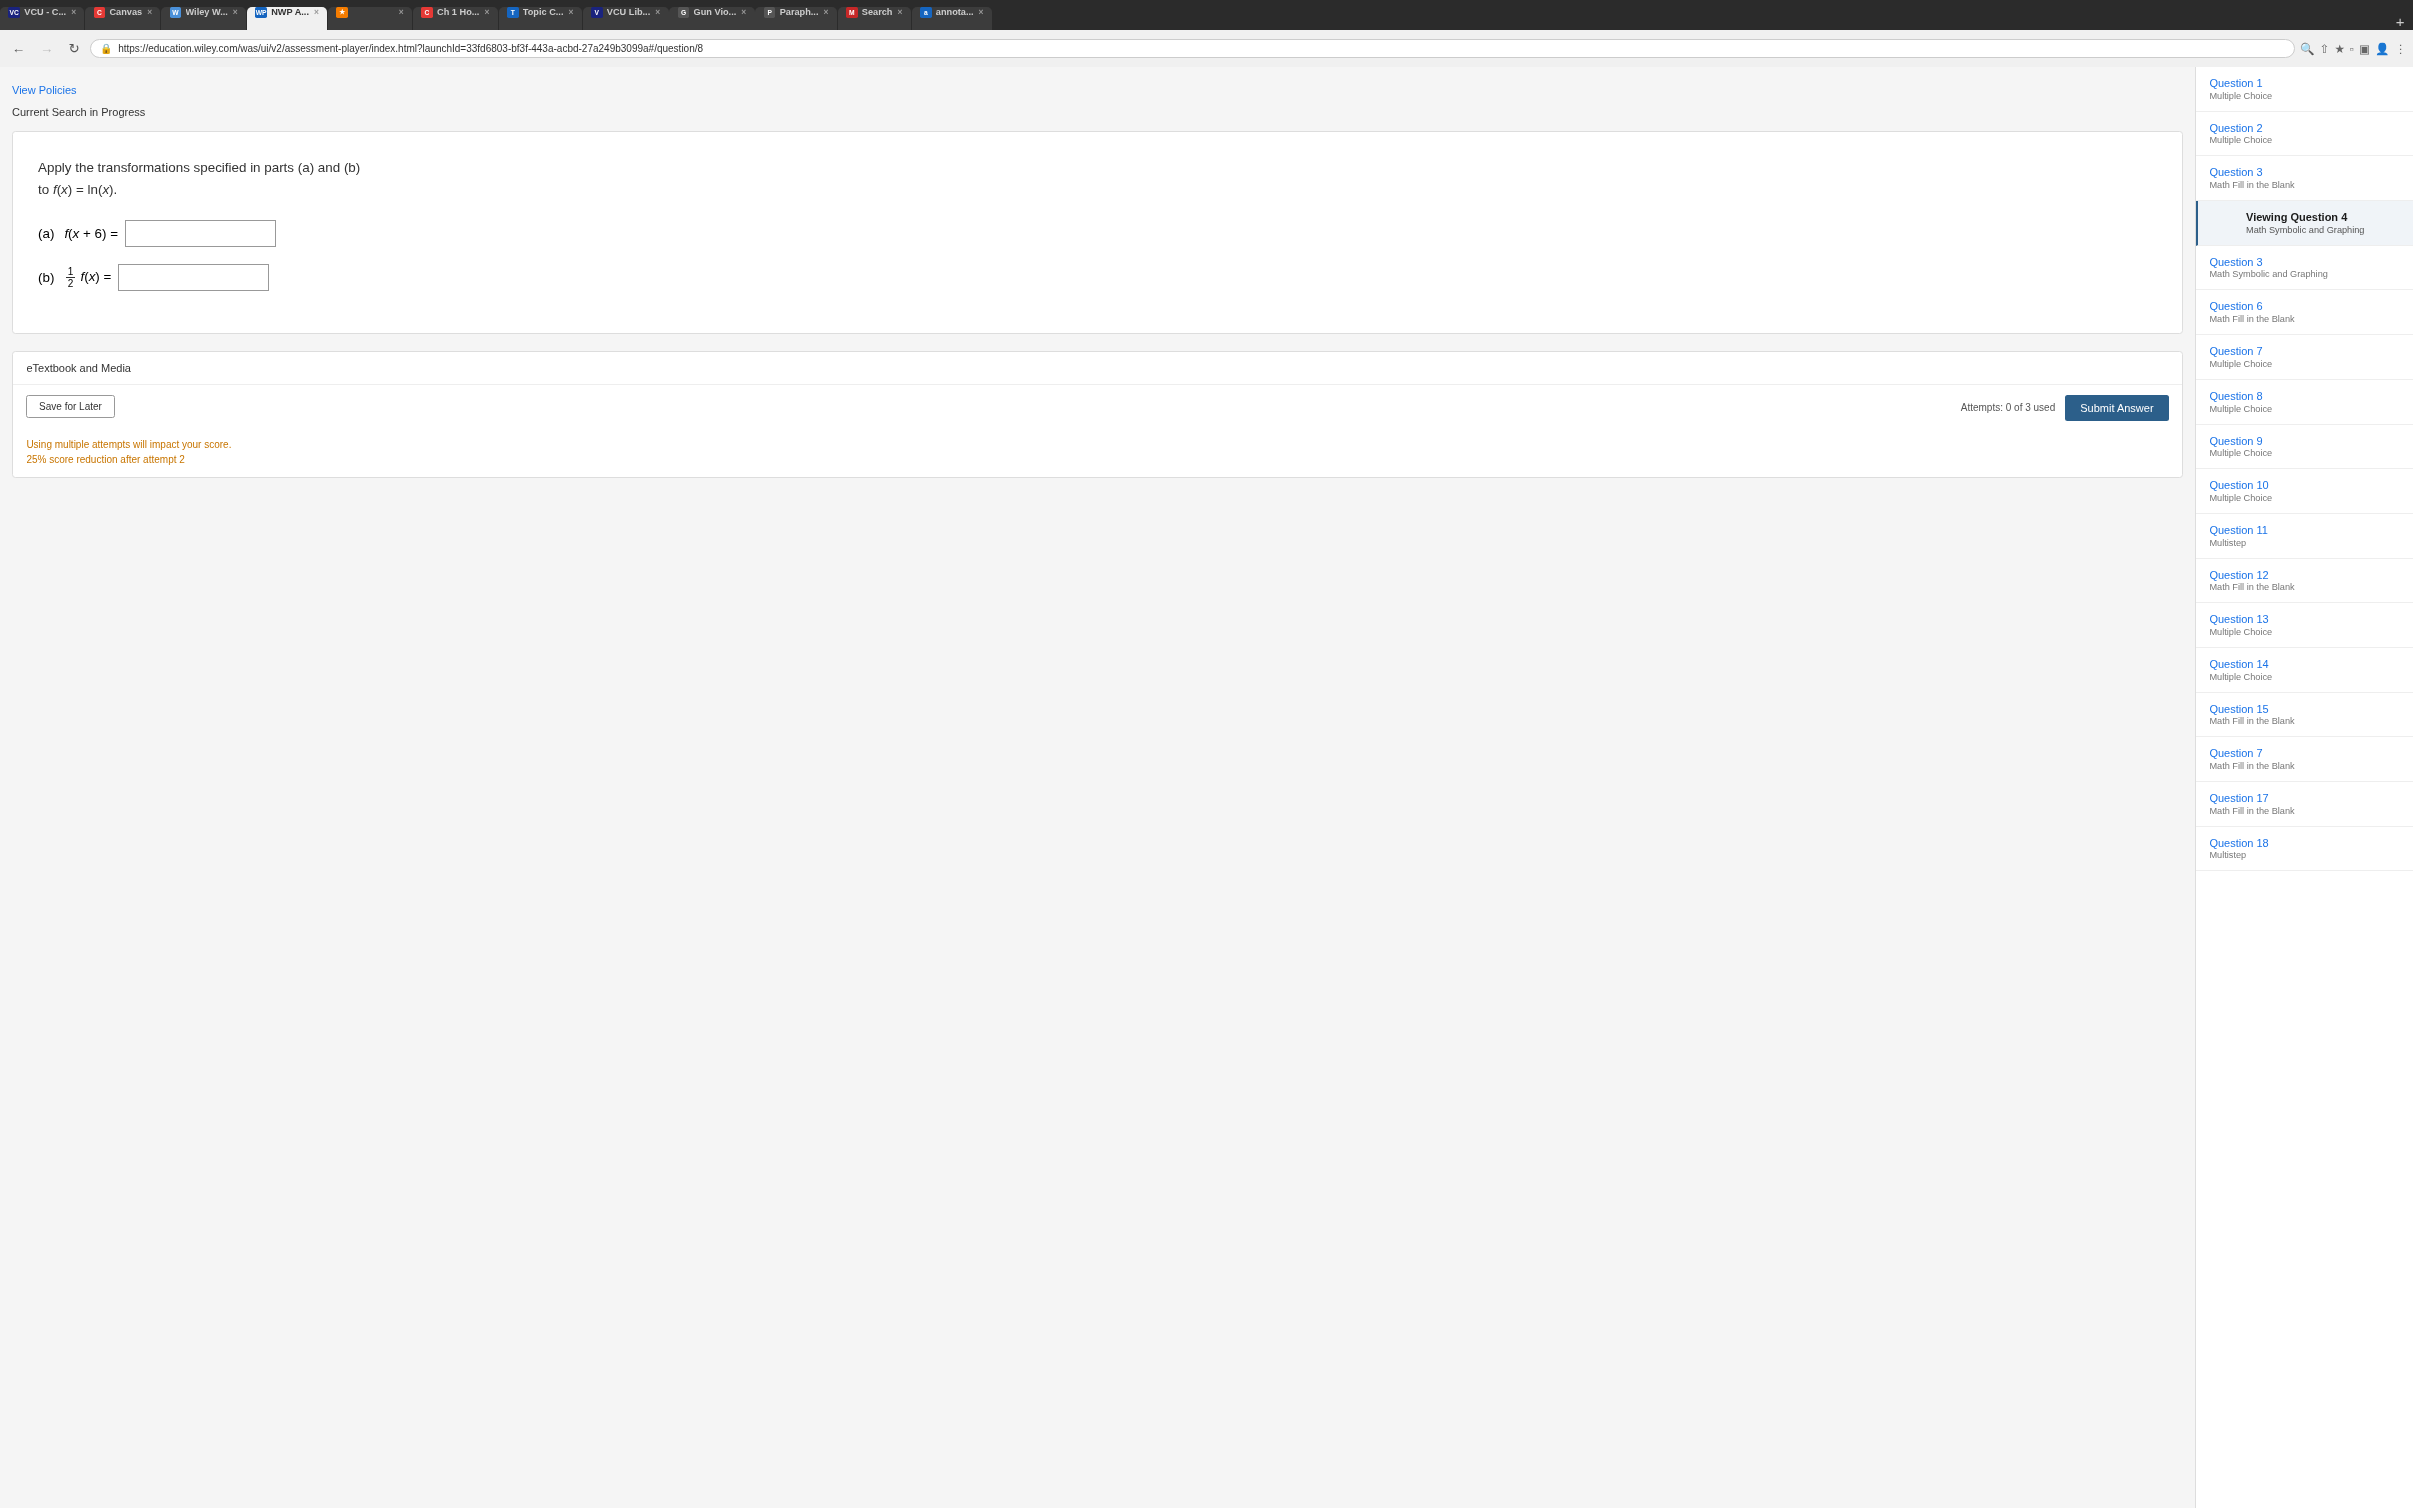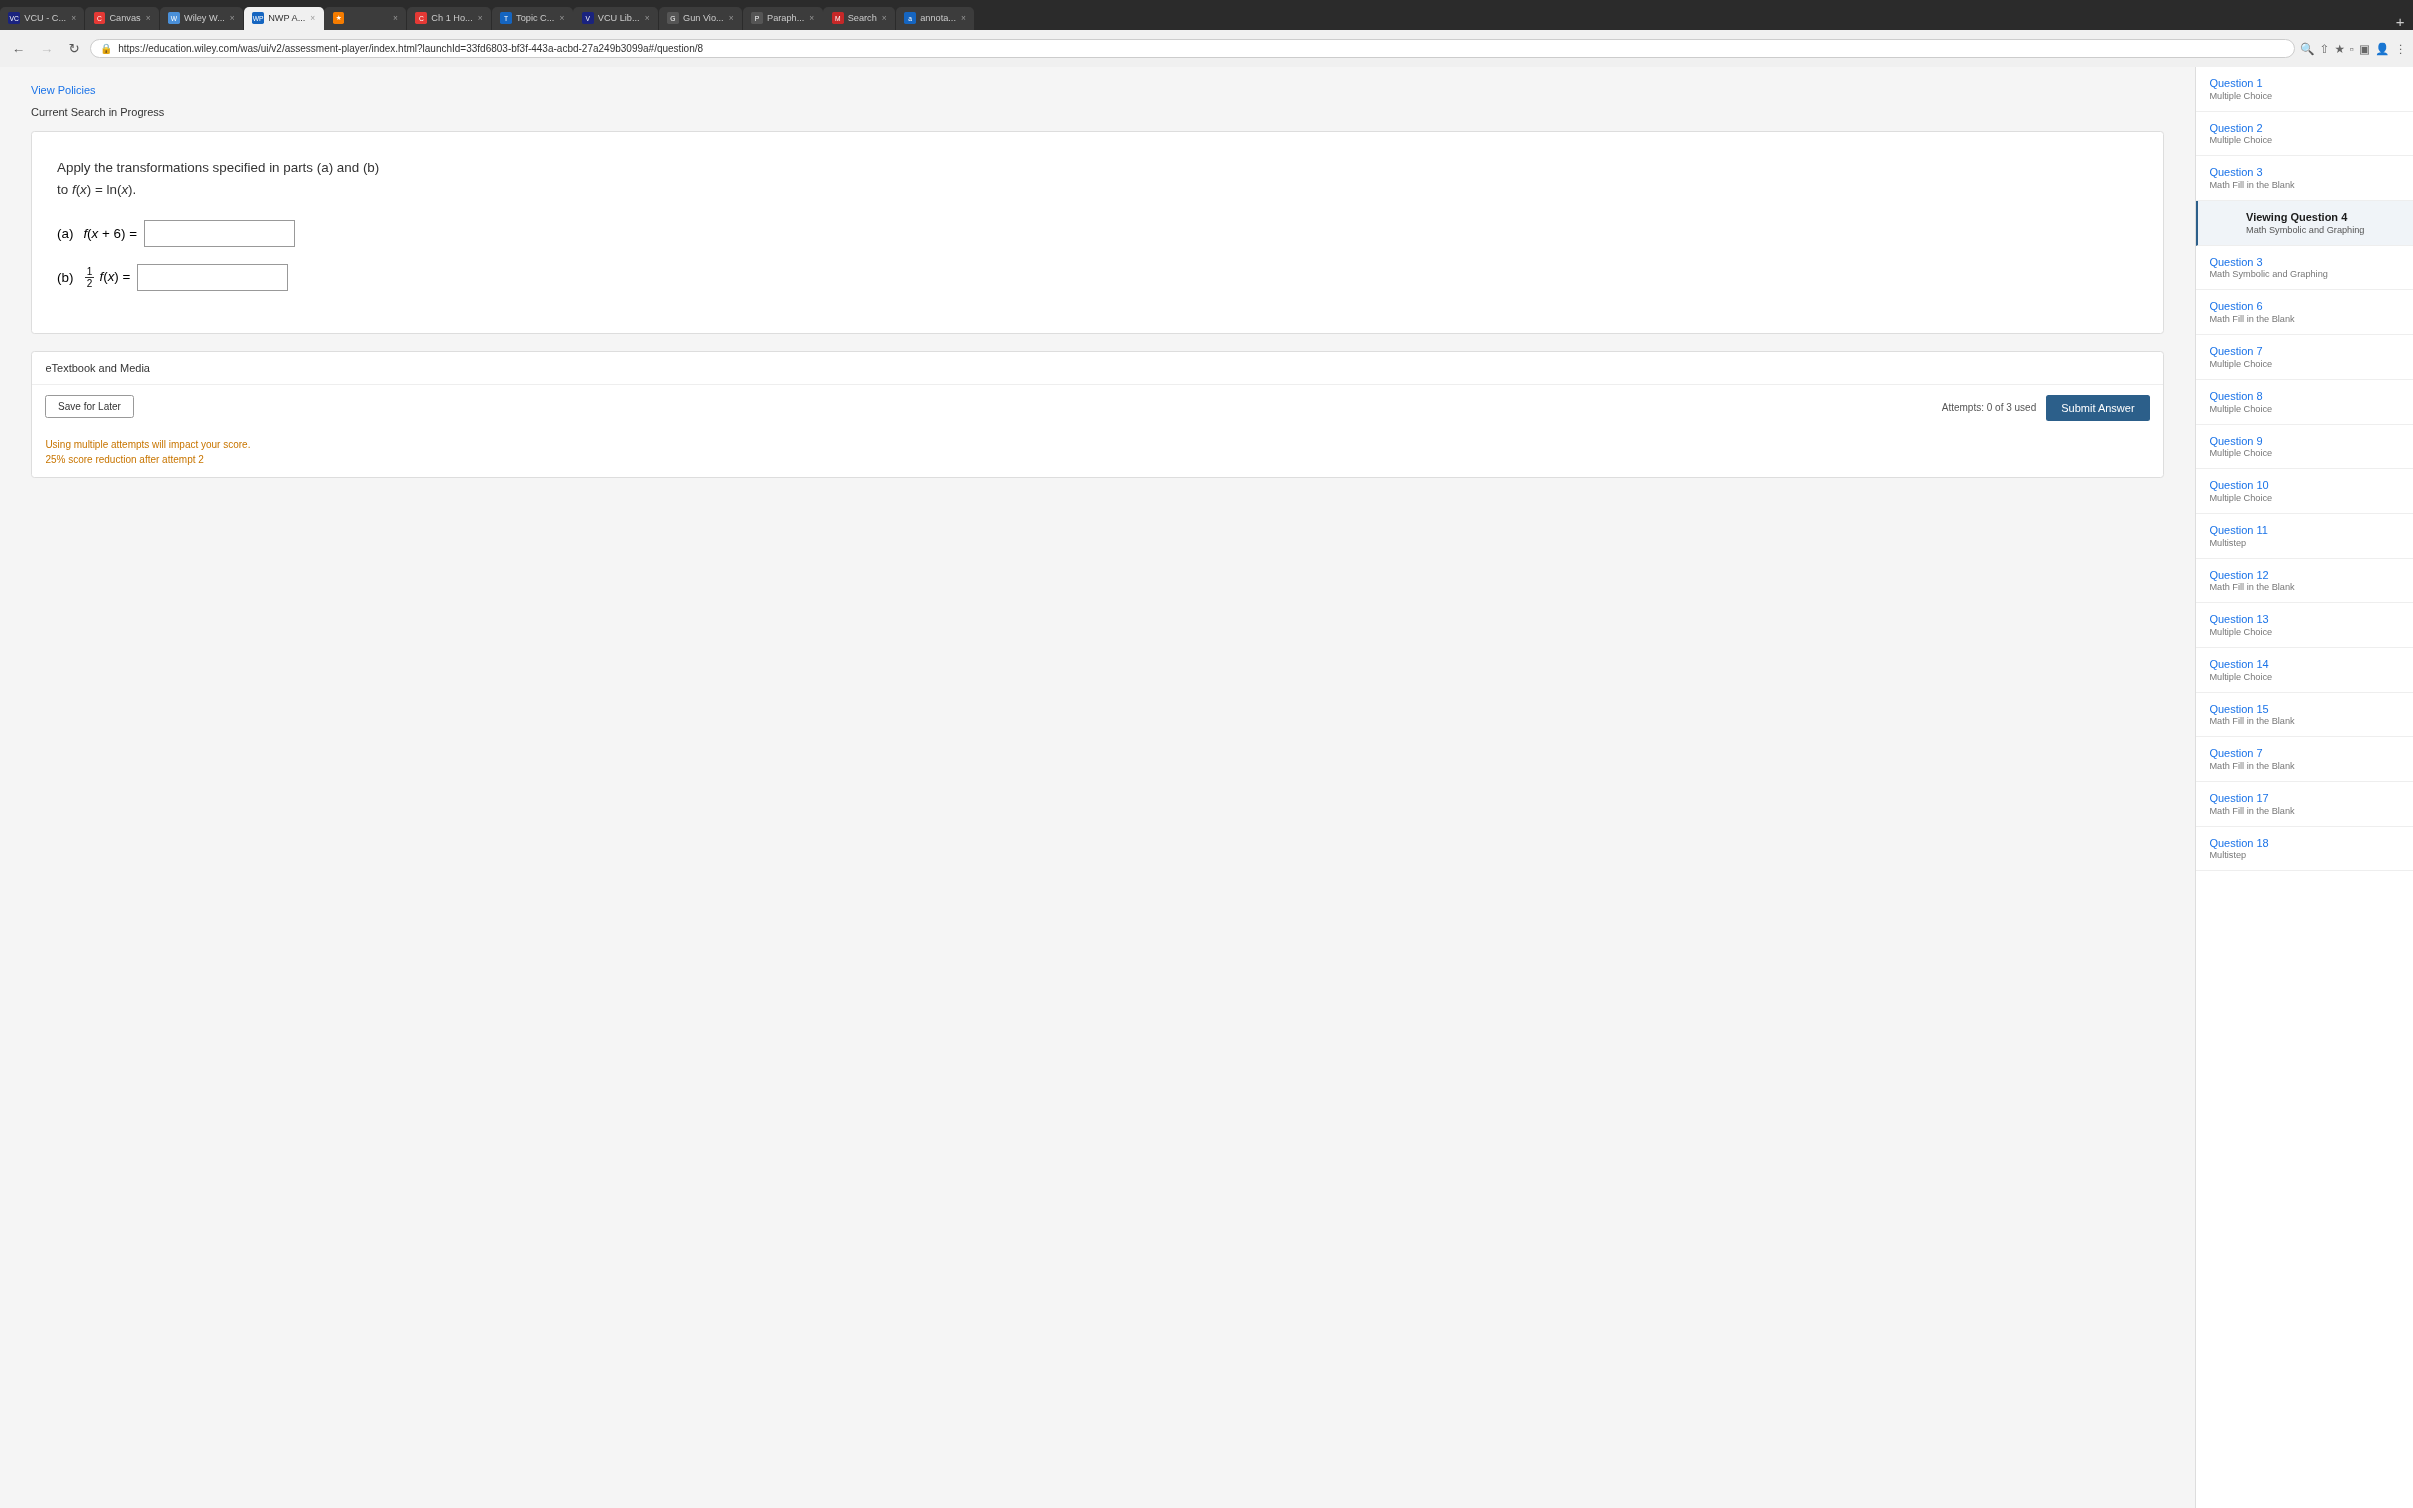--- a/index.html
+++ b/index.html
@@ -1,39 +1,39 @@
 <!DOCTYPE html>
 <html style="font-size:13.4px"><head>
   <meta charset="utf-8">
   <style>
     * { box-sizing: border-box; margin: 0; padding: 0; }
     body { font-family: Arial, sans-serif; font-size: 11px; background: #f0f0f0; overflow-x: hidden; }
 
     
     .browser-chrome { background: #3c3c3c; width: 100%; }
     .tab-bar { display: flex; align-items: flex-end; background: #2b2b2b; padding: 5px 0 0 0; height: 30px; overflow: hidden; }
-    .tab { display: flex; align-items: center; padding: 0 8.4px; height: 23.5px; font-size: 9.2px; color: #ccc; background: #3c3c3c; border-radius: 5px 5px 0 0; margin-right: 0.8px; max-width: 117px; white-space: nowrap; overflow: hidden; cursor: pointer; }
+    .tab { display: flex; padding: 0 8.4px; height: 23.5px; font-size: 9.2px; color: #ccc; background: #3c3c3c; border-radius: 5px 5px 0 0; margin-right: 0.8px; max-width: 117px; white-space: nowrap; overflow: hidden; cursor: pointer; font-weight: bold; }
     .tab.active { background: #f0f0f0; color: #333; }
     .tab .tab-icon { width: 11.7px; height: 11.7px; border-radius: 1.7px; margin-right: 4.2px; flex-shrink: 0; display: inline-block; }
     .tab .tab-close { margin-left: 5px; color: #999; font-size: 8.4px; }
     .tab-new { color: #ccc; padding: 0 8.4px; font-size: 15px; cursor: pointer; }
 
     .address-bar-row { display: flex; align-items: center; background: #f0f0f0; padding: 4.2px 6.7px; gap: 5px; height: 37px; }
     .nav-btn { background: none; border: none; font-size: 13.4px; color: #555; cursor: pointer; padding: 3.4px 5px; border-radius: 50%; }
     .nav-btn:disabled { color: #bbb; }
     .address-bar { flex: 1; display: flex; align-items: center; background: white; border: 0.8px solid #ccc; border-radius: 17px; padding: 3.4px 10px; font-size: 10px; color: #333; overflow: hidden; }
     .lock-icon { margin-right: 5px; color: #555; font-size: 10px; }
     .address-text { flex: 1; white-space: nowrap; overflow: hidden; text-overflow: ellipsis; }
     .address-icons { display: flex; gap: 5px; align-items: center; color: #666; font-size: 11.7px; }
 
     
     .page-body { display: flex; background: #f5f5f5; min-height: calc(100vh - 67px); }
 
     
-    .main-content { flex: 1; padding: 17px 31px; }
+    .main-content { flex: 1; padding: 17px 12px; }
 
     .view-policies { color: #1a73e8; font-size: 11px; cursor: pointer; margin-bottom: 10px; display: block; }
     .current-attempt { font-size: 11px; color: #333; margin-bottom: 13.4px; font-weight: 400; }
 
     .question-card { background: white; border: 0.8px solid #ddd; border-radius: 3.4px; padding: 25px; margin-bottom: 17px; }
     .question-text { font-size: 13.4px; color: #333; line-height: 1.6; margin-bottom: 20px; }
     .math-line { display: flex; align-items: center; margin-bottom: 17px; font-size: 13.4px; }
     .math-label { margin-right: 10px; font-size: 13.4px; }
     .math-expr { margin-right: 6.7px; font-size: 13.4px; }
     .math-input { border: 0.8px solid #999; padding: 3.4px 6.7px; font-size: 11.7px; width: 151px; height: 27px; }

